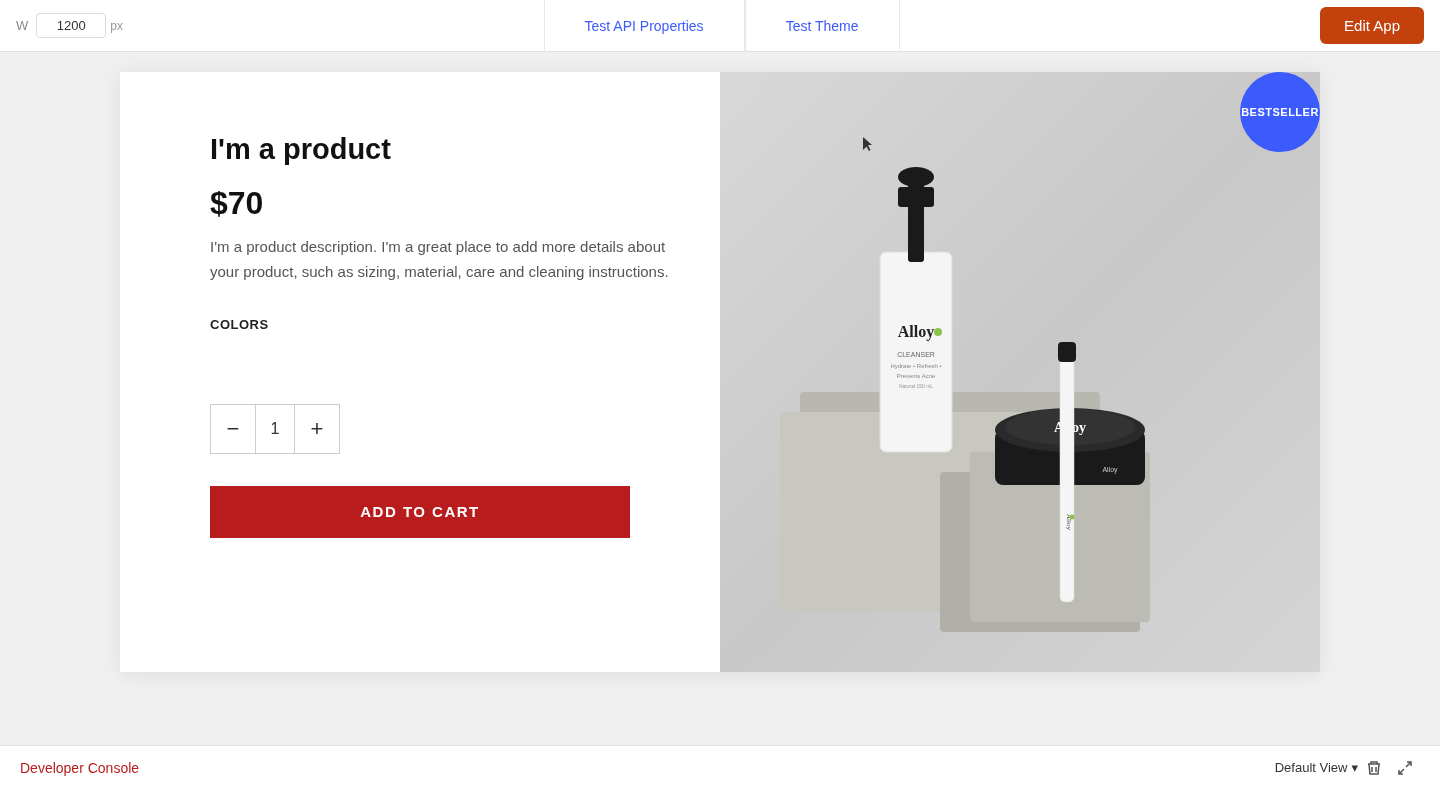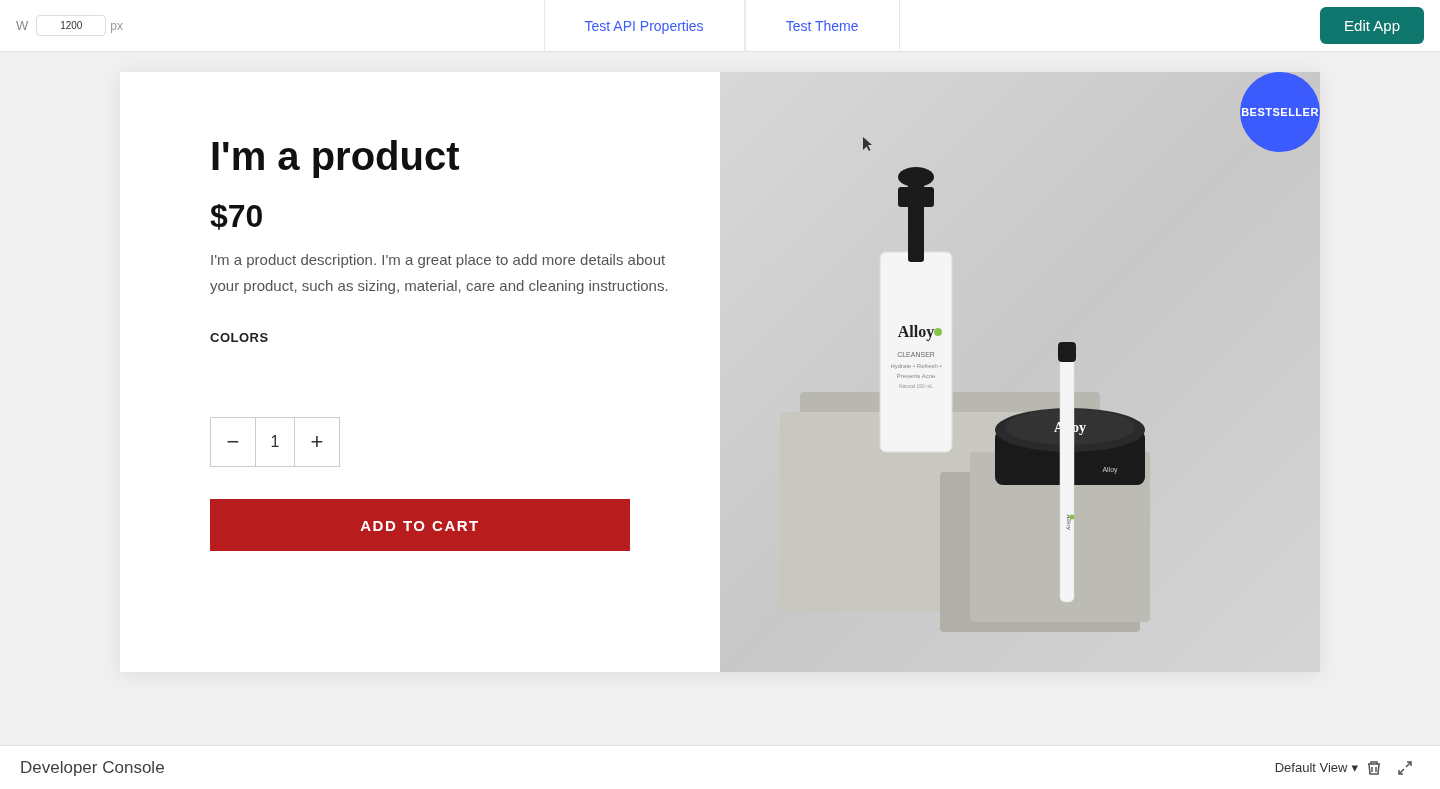--- a/index.html
+++ b/index.html
@@ -43,21 +43,21 @@
       font-size: 13px;
       color: #888;
       margin-right: 4px;
     }
 
     .width-input {
       border: 1px solid #ddd;
       border-radius: 4px;
       padding: 4px 8px;
       width: 70px;
-      font-size: 10px;
+      font-size: 13px;
       text-align: center;
       color: #333;
     }
 
     .width-unit {
       font-size: 12px;
       color: #999;
     }
 
     .toolbar-center {
@@ -81,21 +81,21 @@
       text-decoration: none;
     }
 
     .toolbar-right {
       display: flex;
       align-items: center;
       padding-right: 16px;
     }
 
     .edit-app-btn {
-      background: #0f766e;
+      background: #c2410c;
       color: #fff;
       border: none;
       border-radius: 6px;
       padding: 10px 24px;
       font-size: 15px;
       font-weight: 500;
       cursor: pointer;
     }
 
     
@@ -126,21 +126,21 @@
 
     
     .product-info {
       width: 600px;
       flex-shrink: 0;
       padding: 60px 50px 50px 90px;
       background: #fff;
     }
 
     .product-title {
-      font-size: 40px;
+      font-size: 29px;
       font-weight: 700;
       color: #111;
       margin-bottom: 18px;
       line-height: 1.2;
     }
 
     .product-price {
       font-size: 32px;
       font-weight: 600;
       color: #111;
@@ -281,22 +281,22 @@
       height: 44px;
       background: #fff;
       border-top: 1px solid #e0e0e0;
       display: flex;
       align-items: center;
       justify-content: space-between;
       padding: 0 20px;
     }
 
     .dev-console {
-      font-size: 17px;
-      color: #404040;
+      font-size: 14px;
+      color: #b91c1c;
     }
 
     .bottom-right {
       display: flex;
       align-items: center;
       gap: 1px;
       margin-left: 40px;
     }
 
     .default-view-select {

